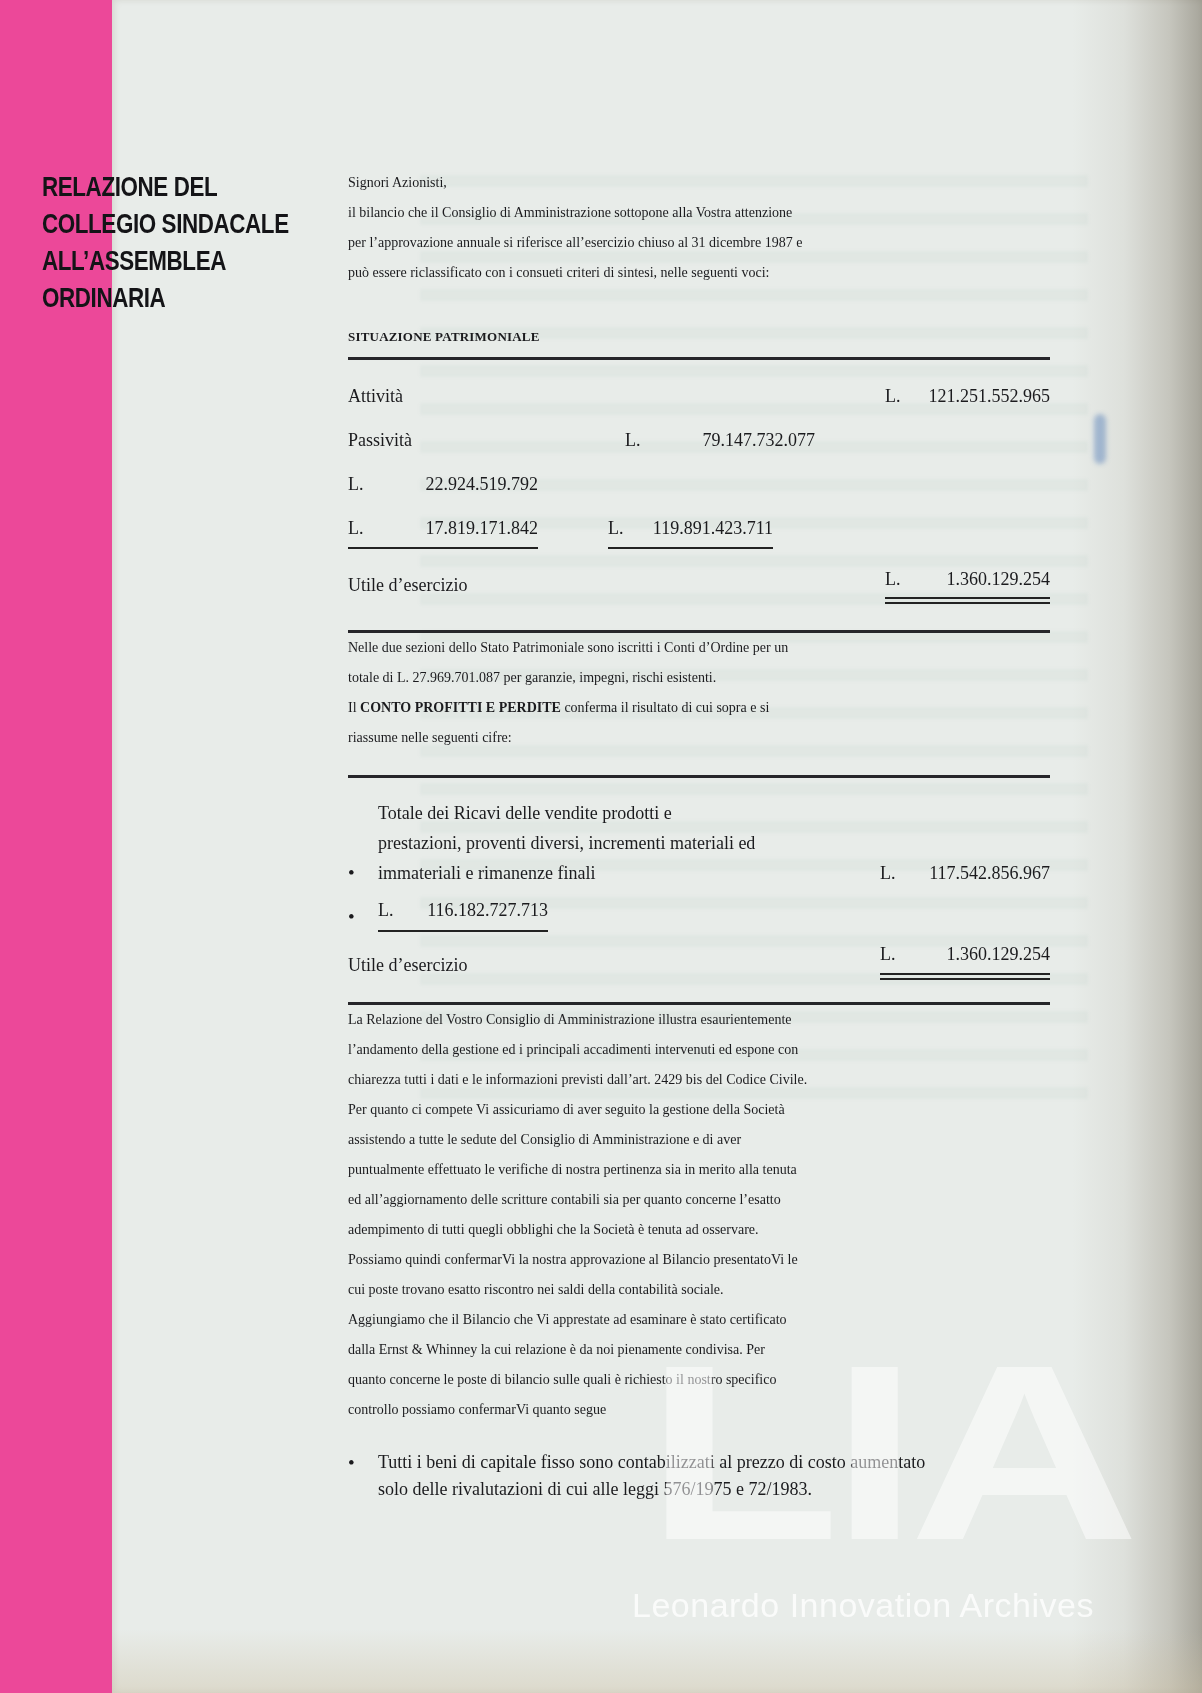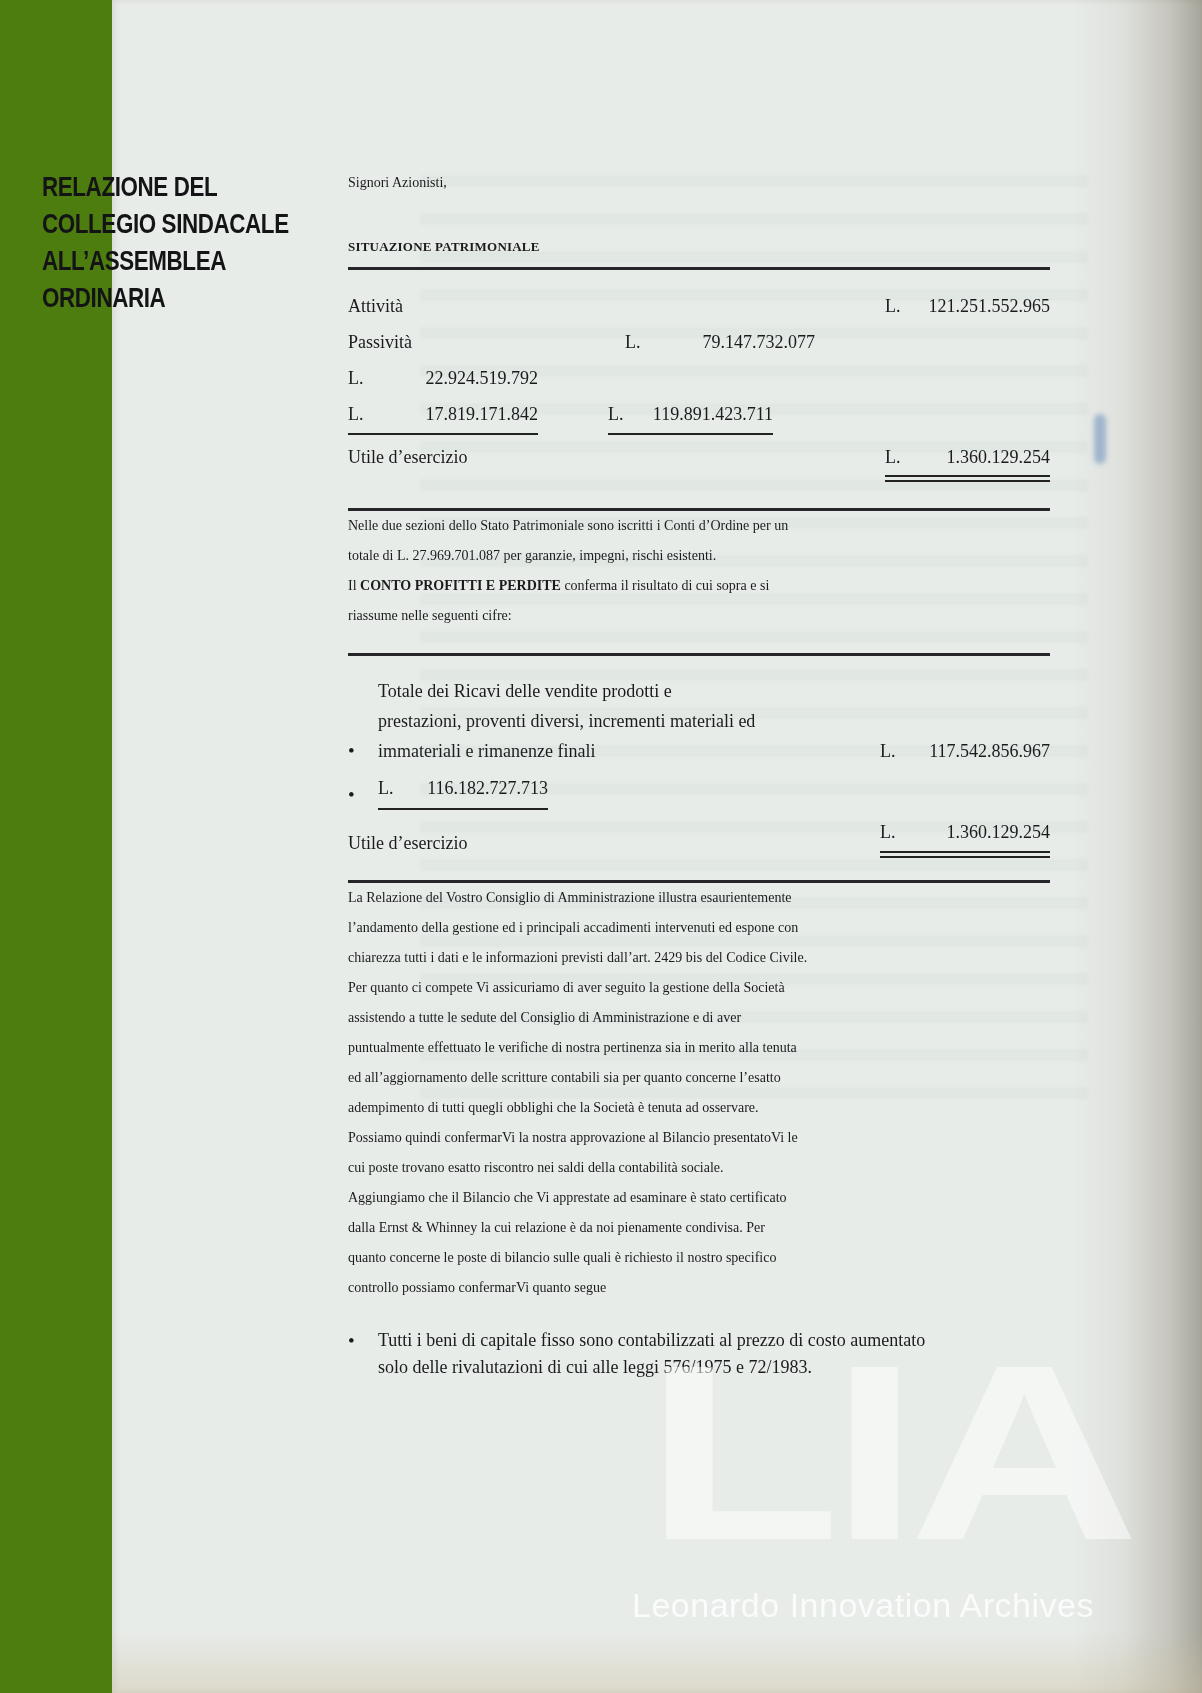--- a/index.html
+++ b/index.html
@@ -1,20 +1,20 @@
 <!DOCTYPE html>
 <html><head>
 <meta charset="utf-8">
 <style>
   html,body { margin:0; padding:0; }
   body { width:1202px; height:1693px; overflow:hidden; }
 
   .canvas {
     position:relative; width:1202px; height:1693px;
-    background:#4d7c0f; overflow:hidden;
+    background:#ec4899; overflow:hidden;
     font-family:"Liberation Serif", serif;
     color:#1b1b1e;
   }
   .page-tint {
     position:absolute; left:112px; top:0; width:1090px; height:1693px;
     background:#e8ece9; z-index:0;
     box-shadow: inset 2px 0 6px rgba(120,110,90,0.18);
   }
   .bleed {
     position:absolute; left:420px; top:175px; width:668px; height:935px; z-index:1;
@@ -55,22 +55,22 @@
   .intro { margin-top:26px; }
 
   .sec-heading {
     margin:36px 0 0 0; font-size:13px; font-weight:700; letter-spacing:0.2px;
     line-height:26px;
   }
   .rule { height:0; border-top:3px solid #26262a; }
   .head-rule { margin-top:7px; }
 
   .fin-table { margin-top:22px; font-size:18px; line-height:28px; }
-  .frow { display:flex; align-items:flex-start; }
-  .frow + .frow { margin-top:8px; }
+  .frow { display:flex; align-items:center; }
+  .frow + .frow { margin-top:16px; }
   .flabel { flex:1 1 auto; white-space:pre; }
   .fcol { flex:0 0 auto; }
   .c2 { width:190px; }
   .c3 { width:165px; margin-left:70px; }
   .amt { display:inline-flex; width:100%; justify-content:space-between; }
   .u1 { border-bottom:2.5px solid #222; padding-bottom:5px; }
   .u2 { border-bottom:7px double #222; padding-bottom:4px; }
 
   .table-rule { margin-top:26px; }
   .conti { margin-top:30px; }
@@ -114,20 +114,23 @@
 
   <div class="sidebar-title">RELAZIONE DEL
 COLLEGIO SINDACALE
 ALL’ASSEMBLEA
 ORDINARIA</div>
 
   <div class="content">
 
     <p class="salutation">Signori Azionisti,</p>
 
+    <p class="intro">il bilancio che il Consiglio di Amministrazione sottopone alla Vostra attenzione
+per l’approvazione annuale si riferisce all’esercizio chiuso al 31 dicembre 1987 e
+può essere riclassificato con i consueti criteri di sintesi, nelle seguenti voci:</p>
 
     <h3 class="sec-heading">SITUAZIONE PATRIMONIALE</h3>
     <div class="rule head-rule"></div>
 
     <div class="fin-table">
 
       <div class="frow">
         <div class="flabel">Attività</div>
         <div class="fcol c2"></div>
         <div class="fcol c3">

